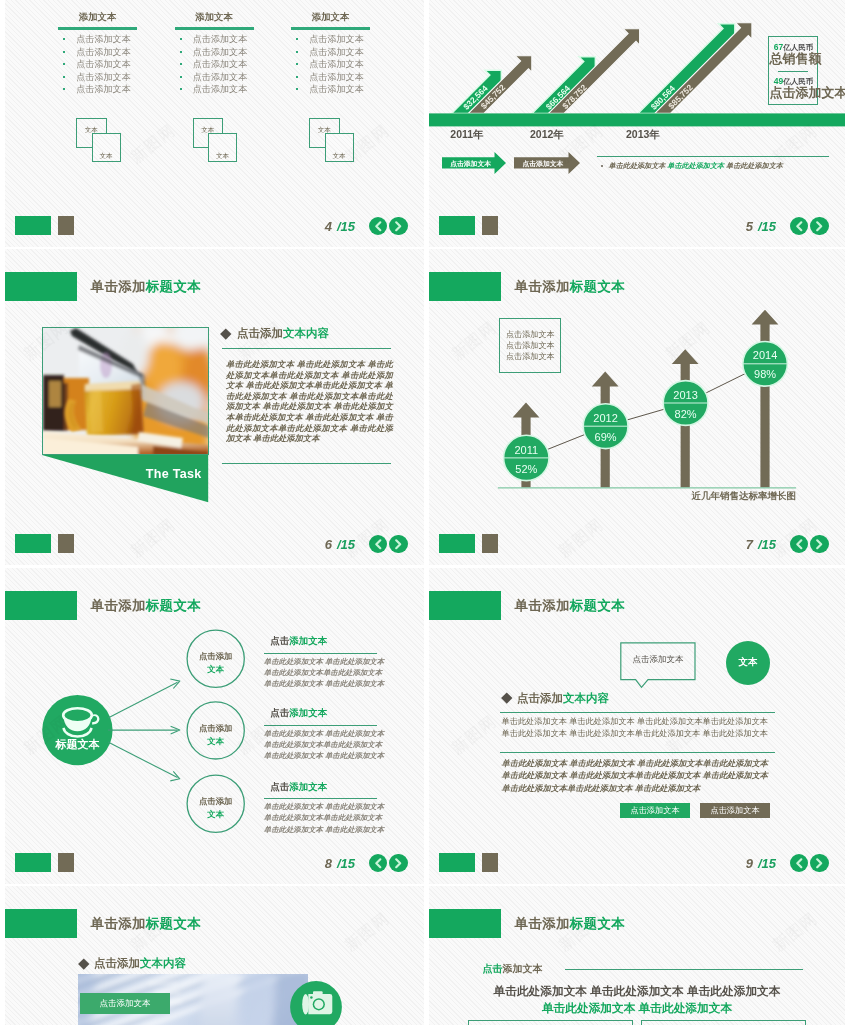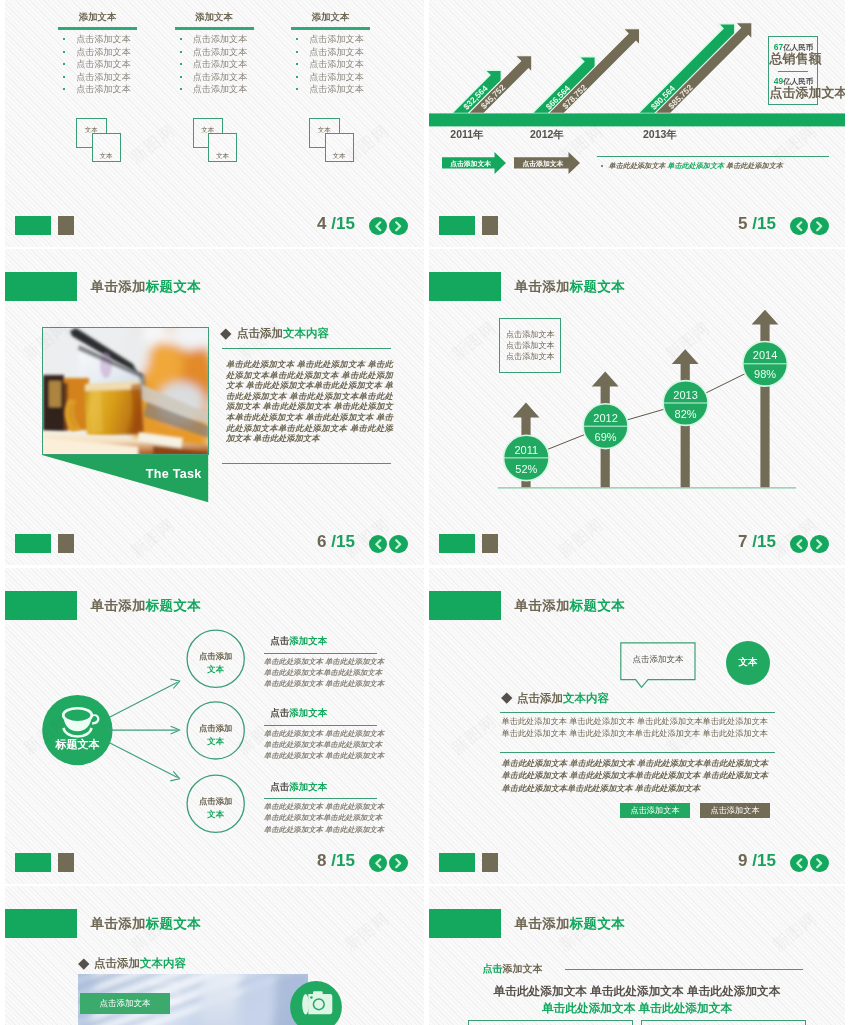--- a/index.html
+++ b/index.html
@@ -12,21 +12,21 @@
 .abs{position:absolute;}
 .wmlayer{position:absolute;left:0;top:0;width:850px;height:1025px;z-index:5;pointer-events:none;}
 .wm{position:absolute;font-size:16px;font-weight:bold;color:rgba(0,0,0,0.028);letter-spacing:1px;transform:rotate(-38deg);transform-origin:center;white-space:nowrap;pointer-events:none;}
 
 .hdrblock{position:absolute;left:0px;top:22.5px;width:72px;height:29.7px;background:#14a85e;}
 .hdrtitle{position:absolute;left:85.6px;top:28.5px;font-size:13.5px;font-weight:bold;color:#6e6753;letter-spacing:.3px;white-space:nowrap;}
 .hdrtitle .g{color:#14a85e;}
 
 .ftgreen{position:absolute;left:10px;bottom:12px;width:36px;height:19px;background:#14a85e;}
 .ftbrown{position:absolute;left:53px;bottom:12px;width:16px;height:19px;background:#726b56;}
-.ftpage{position:absolute;right:69px;bottom:13.5px;font-size:17px;font-weight:bold;color:#6e6753;white-space:nowrap;}
+.ftpage{position:absolute;right:69px;bottom:13.5px;font-size:13px;font-weight:bold;color:#6e6753;white-space:nowrap;font-style:italic;}
 .ftpage .tot{color:#1aa05f;margin-left:5px;}
 .navbtn{position:absolute;bottom:12px;width:18.5px;height:18.5px;border-radius:50%;background:#14a85e;}
 .navbtn svg{position:absolute;left:0;top:0;}
 .nprev{right:37px;} .nnext{right:16.5px;}
 
 .col4{position:absolute;top:0;width:116px;}
 .c4t{position:absolute;left:0;top:80.5px;width:79px;text-align:center;font-size:9.4px;font-weight:bold;color:#6e6753;}
 .c4bar{position:absolute;left:0px;top:96.5px;width:79px;height:3.2px;background:#2fa97a;}
 .c4li{position:absolute;left:0px;font-size:9.1px;color:#8a857b;white-space:nowrap;}
 .c4li i{position:absolute;left:5px;top:5px;width:2.2px;height:2.2px;background:#2fa97a;}
@@ -206,21 +206,21 @@
       <div class="s5l">总销售额</div>
     </div>
     <div class="s5div"></div>
     <div class="s5row">
       <div class="s5n"><b>49</b><span>亿人民币</span></div>
       <div class="s5l">点击添加文本</div>
     </div>
   </div>
   <div class="s5yr" style="left:21.3px">2011年</div>
   <div class="s5yr" style="left:101px">2012年</div>
-  <div class="s5yr" style="left:214px">2013年</div>
+  <div class="s5yr" style="left:197px">2013年</div>
   <svg class="abs" style="left:12.5px;top:222px" width="66" height="24">
         <polygon points="0,5.2 52.5,5.2 52.5,0 64,11 52.5,22 52.5,16.5 0,16.5" fill="#14a85e"></polygon>
       </svg>
   <svg class="abs" style="left:85.3px;top:222px" width="70" height="24">
         <polygon points="0,5.2 54.5,5.2 54.5,0 66,11 54.5,22 54.5,16.5 0,16.5" fill="#726b56"></polygon>
       </svg>
   <div class="s5tag" style="left:21.2px">点击添加文本</div>
   <div class="s5tag" style="left:93.5px">点击添加文本</div>
   <div class="s5note">
     <i></i>
@@ -378,20 +378,21 @@
       <text x="97.3" y="204.5">2011</text>
       <text x="97.3" y="223.5">52%</text>
       <text x="176.6" y="172.8">2012</text>
       <text x="176.6" y="191.8">69%</text>
       <text x="256.6" y="149.6">2013</text>
       <text x="256.6" y="168.6">82%</text>
       <text x="336.1" y="110.4">2014</text>
       <text x="336.1" y="129.4">98%</text>
     </g>
   </svg>
+  <div class="s7cap">近几年销售达标率增长图</div>
   <div class="ftgreen"></div>
   <div class="ftbrown"></div>
   <div class="ftpage"><span>7</span><span class="tot">/15</span></div>
   <div class="navbtn nprev">
         <svg width="18.5" height="18.5" viewBox="0 0 18.5 18.5">
           <path d="M11.3 5.3 L7.3 9.25 L11.3 13.2" fill="none" stroke="#c8f5d8" stroke-width="2.2" stroke-linecap="round" stroke-linejoin="round"></path>
         </svg>
       </div>
   <div class="navbtn nnext">
         <svg width="18.5" height="18.5" viewBox="0 0 18.5 18.5">

